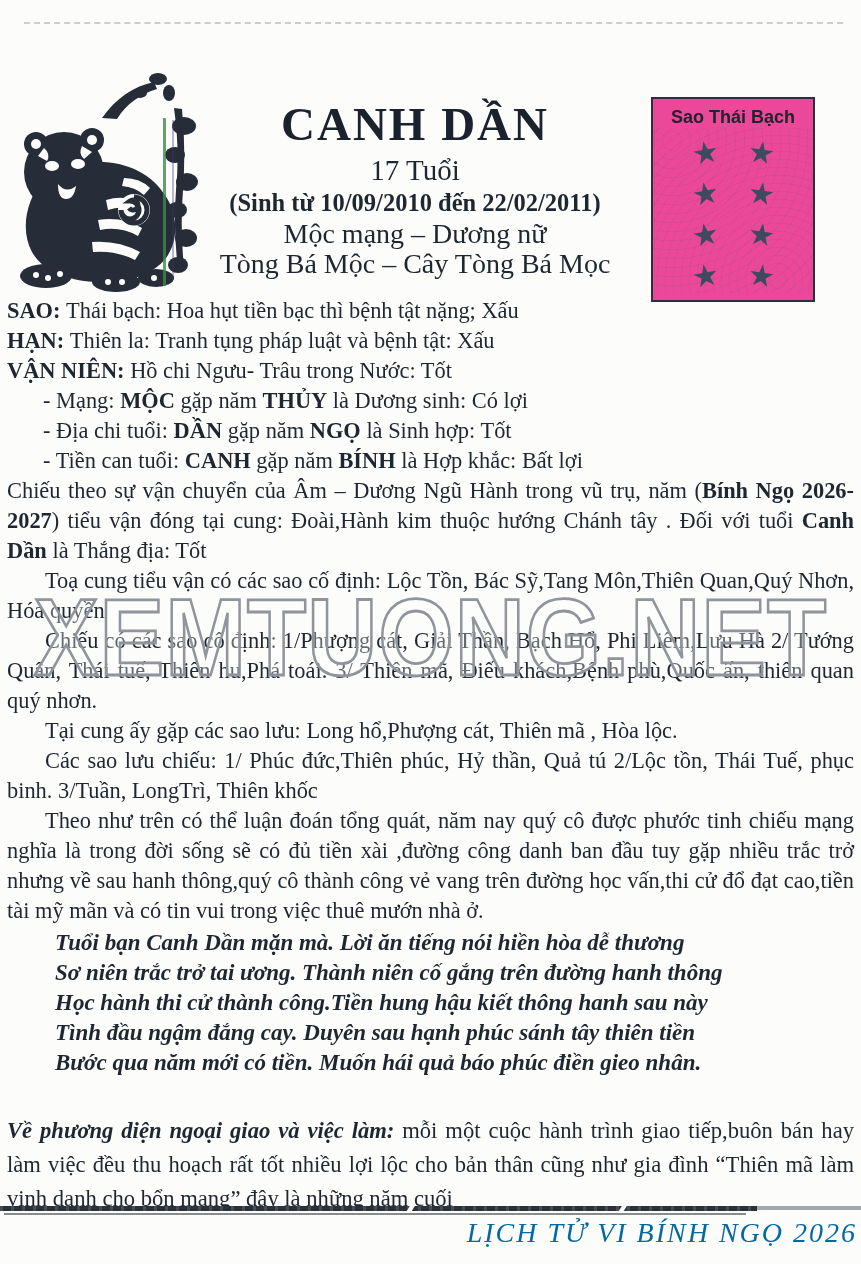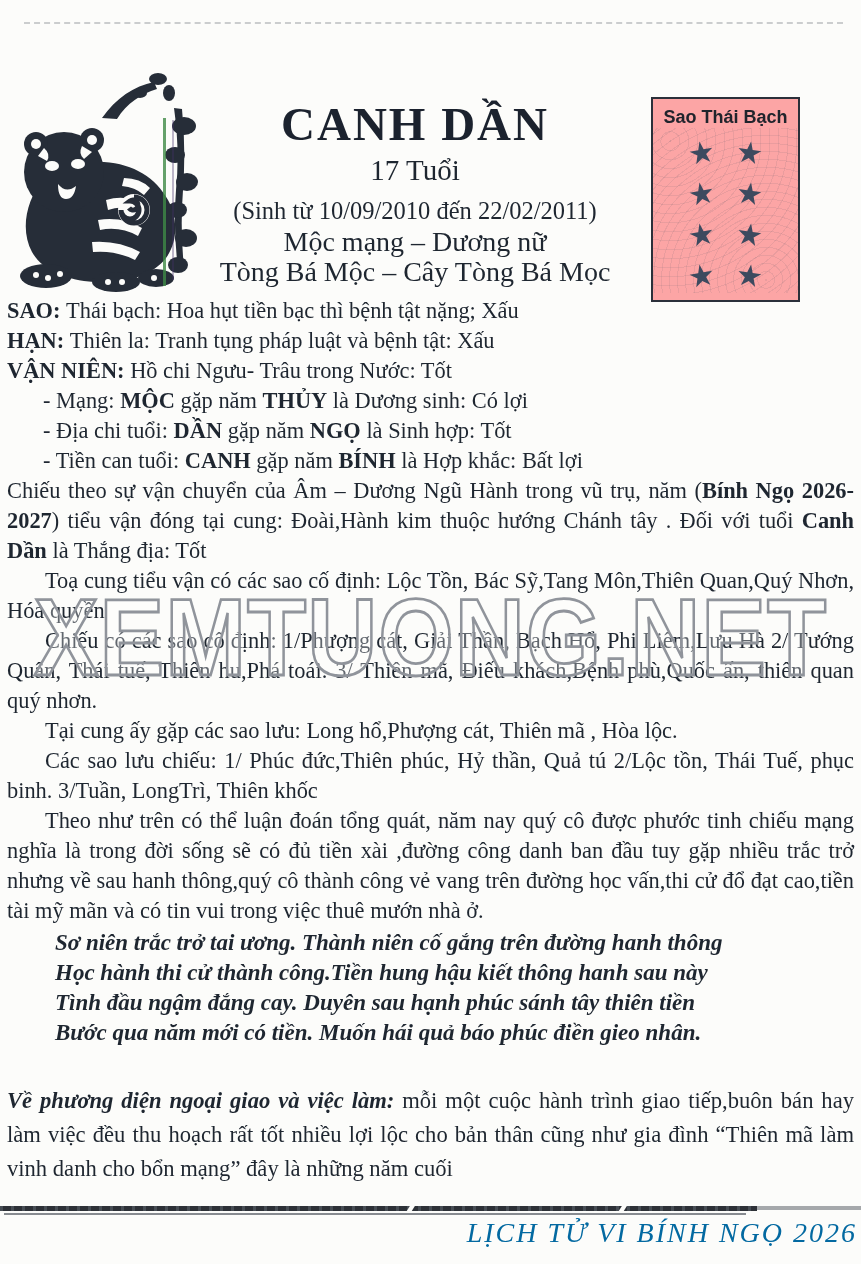--- a/index.html
+++ b/index.html
@@ -11,25 +11,25 @@
   }
   
   .top-artifact{position:absolute;top:22px;left:24px;right:18px;height:0;
     border-top:2px dashed rgba(90,95,105,.30);}
 
   
   .tiger{position:absolute;left:6px;top:60px;width:200px;height:235px;}
   .head-block{position:absolute;left:186px;top:100px;width:458px;text-align:center;}
   .main-title{font-size:47px;font-weight:bold;letter-spacing:2px;line-height:1.05;color:#1b222e;}
   .age{font-size:29px;margin-top:5px;}
-  .birth{font-size:24.5px;margin-top:10px;}
+  .birth{font-size:24.5px;margin-top:2px;font-weight:bold;}
   .menh{font-size:28px;line-height:27px;margin-top:3px;}
 
-  .star-box{position:absolute;left:651px;top:97px;width:149px;height:205px;
-    border:2px solid #2b303a;background:#fca5a5;box-sizing:border-box;}
+  .star-box{position:absolute;left:651px;top:97px;width:164px;height:205px;
+    border:2px solid #2b303a;background:#ec4899;box-sizing:border-box;}
   .star-box-title{font-family:"Liberation Sans","DejaVu Sans",sans-serif;
     font-weight:bold;font-size:18px;text-align:center;margin-top:8px;color:#20242c;}
   .star-grid{display:grid;grid-template-columns:1fr 1fr;row-gap:7px;
     padding:8px 24px 0 24px;justify-items:center;
     background:
       repeating-radial-gradient(circle at 12% 8%, rgba(70,80,95,.10) 0 1px, transparent 1px 9px),
       repeating-radial-gradient(circle at 78% 92%, rgba(70,80,95,.10) 0 1px, transparent 1px 8px);}
   .star{font-size:30px;line-height:34px;color:#3d4a5f;}
   .star:nth-child(odd){transform:rotate(-10deg);}
   .star:nth-child(even){transform:rotate(8deg);}
@@ -152,20 +152,21 @@
     <div class="dash"><span>- Địa chi tuổi: </span><span class="b">DẦN</span><span> gặp năm </span><span class="b">NGỌ</span><span> là Sinh hợp: Tốt</span></div>
     <div class="dash"><span>- Tiền can tuổi: </span><span class="b">CANH</span><span> gặp năm </span><span class="b">BÍNH</span><span> là Hợp khắc: Bất lợi</span></div>
     <div class="just"><span>Chiếu theo sự vận chuyển của Âm – Dương Ngũ Hành trong vũ trụ, năm (</span><span class="b">Bính Ngọ 2026-2027</span><span>) tiểu vận đóng tại cung: Đoài,Hành kim thuộc hướng Chánh tây . Đối với tuổi </span><span class="b">Canh Dần</span><span> là Thắng địa: Tốt</span></div>
     <div class="just ti"><span>Toạ cung tiểu vận có các sao cố định: Lộc Tồn, Bác Sỹ,Tang Môn,Thiên Quan,Quý Nhơn, Hóa quyền</span></div>
     <div class="just ti"><span>Chiếu có các sao cố định: 1/Phượng cát, Giải Thần, Bạch Hổ, Phi Liêm,Lưu Hà 2/ Tướng Quân, Thái tuế, Thiên hu,Phá toái. 3/ Thiên mã, Điếu khách,Bệnh phù,Quốc ấn, thiên quan quý nhơn.</span></div>
     <div class="ti"><span>Tại cung ấy gặp các sao lưu: Long hổ,Phượng cát, Thiên mã , Hòa lộc.</span></div>
     <div class="just ti"><span>Các sao lưu chiếu: 1/ Phúc đức,Thiên phúc, Hỷ thần, Quả tú 2/Lộc tồn, Thái Tuế, phục binh. 3/Tuần, LongTrì, Thiên khốc</span></div>
     <div class="just ti"><span>Theo như trên có thể luận đoán tổng quát, năm nay quý cô được phước tinh chiếu mạng nghĩa là trong đời sống sẽ có đủ tiền xài ,đường công danh ban đầu tuy gặp nhiều trắc trở nhưng về sau hanh thông,quý cô thành công vẻ vang trên đường học vấn,thi cử đổ đạt cao,tiền tài mỹ mãn và có tin vui trong việc thuê mướn nhà ở.</span></div>
 
     <div class="poem">
+        <div class="poem-line">Tuổi bạn Canh Dần mặn mà. Lời ăn tiếng nói hiền hòa dễ thương</div>
         <div class="poem-line">Sơ niên trắc trở tai ương. Thành niên cố gắng trên đường hanh thông</div>
         <div class="poem-line">Học hành thi cử thành công.Tiền hung hậu kiết thông hanh sau này</div>
         <div class="poem-line">Tình đầu ngậm đắng cay. Duyên sau hạnh phúc sánh tây thiên tiền</div>
         <div class="poem-line">Bước qua năm mới có tiền. Muốn hái quả báo phúc điền gieo nhân.</div>
       </div>
 
     <div class="final-para"><span class="b i">Về phương diện ngoại giao và việc làm: </span><span>mỗi một cuộc hành trình giao tiếp,buôn bán hay làm việc đều thu hoạch rất tốt nhiều lợi lộc cho bản thân cũng như gia đình “Thiên mã làm vinh danh cho bổn mạng” đây là những năm cuối</span></div>
   </div>
 
   <div class="watermark">XEMTUONG.NET</div>

